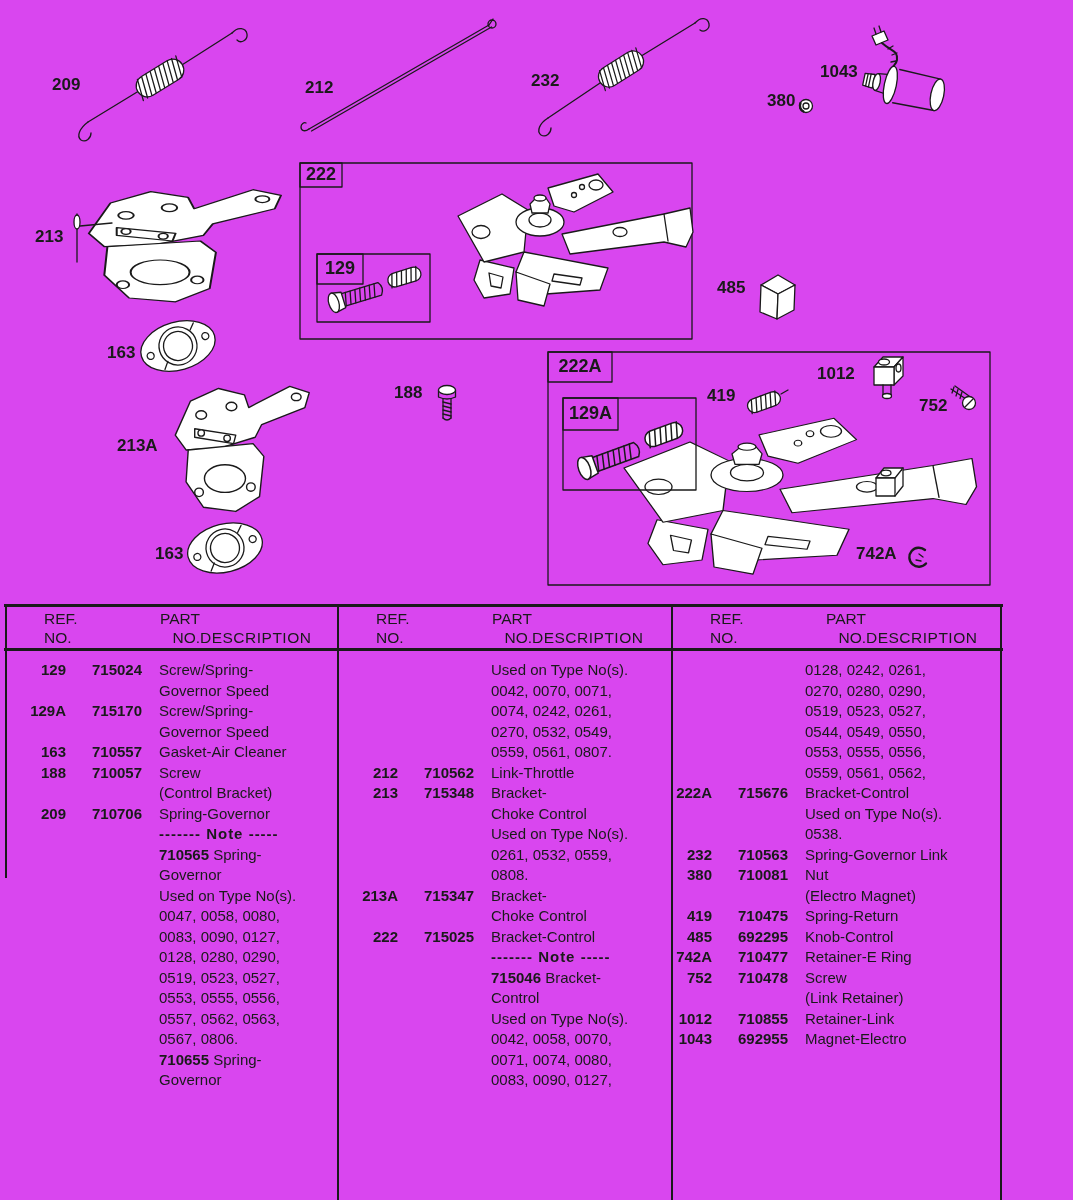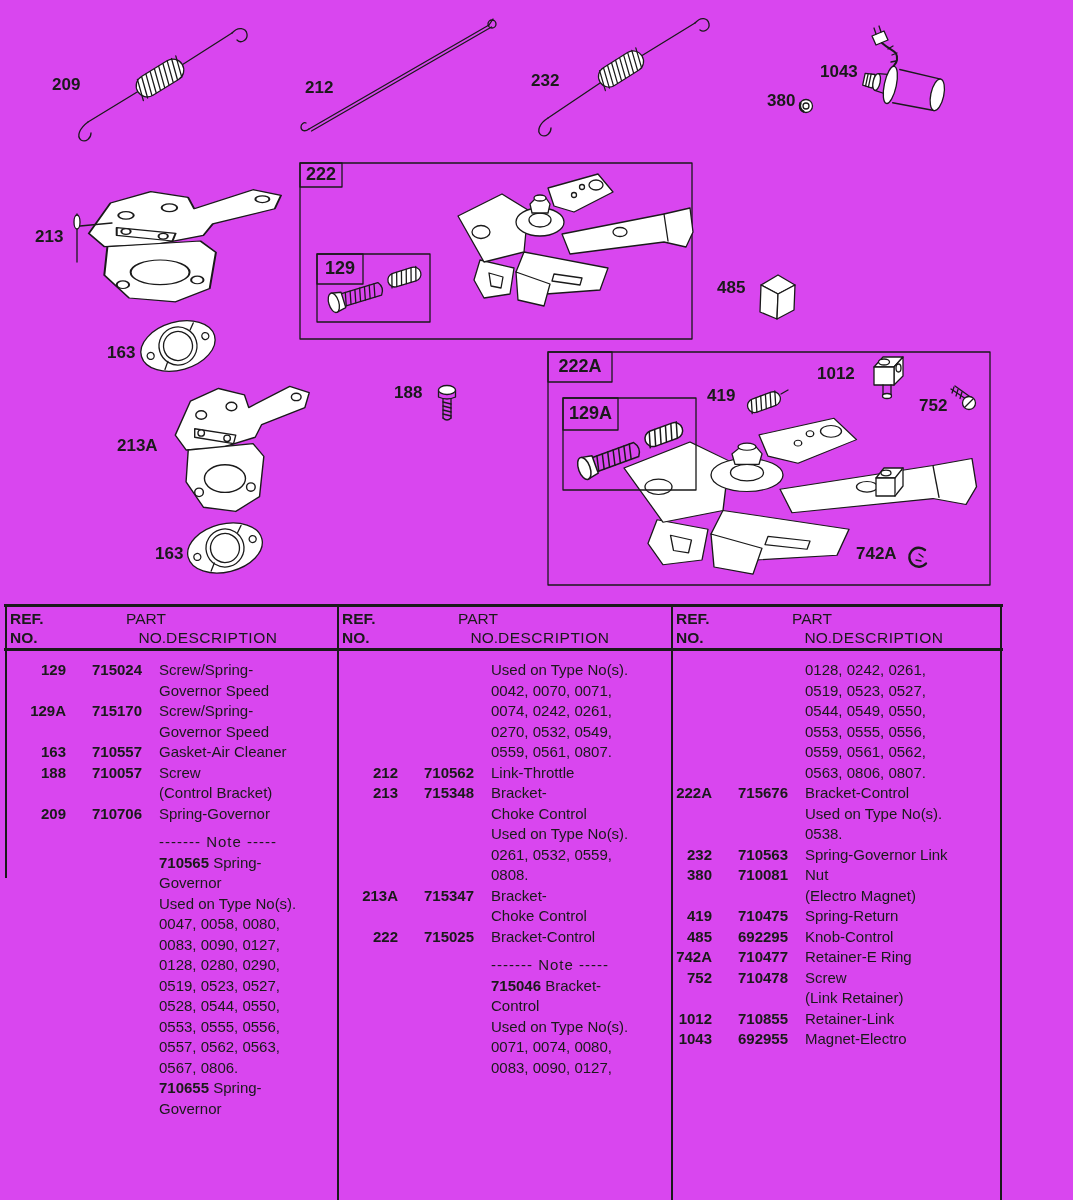--- a/index.html
+++ b/index.html
@@ -5,30 +5,30 @@
   html,body{margin:0;padding:0;}
   body{width:1073px;height:1200px;background:#ffffff;font-family:"Liberation Sans",sans-serif;color:#1a1a1a;}
   .page{position:relative;width:1073px;height:1200px;background:#d946ef;overflow:hidden;}
   svg.art{position:absolute;left:0;top:0;}
   .callout-layer{position:absolute;left:0;top:0;width:1073px;height:600px;}
   .callout{position:absolute;font-weight:bold;font-size:17px;line-height:1.1;white-space:nowrap;color:#1a1a1a;}
   .callout.boxed{display:flex;align-items:center;justify-content:center;font-size:18px;}
   .rule{position:absolute;background:#1a1a1a;}
   .thead{position:absolute;top:609px;font-size:15.5px;color:#1a1a1a;}
   .hrow{display:flex;line-height:19px;}
-  .hc1{margin-left:4px;width:66px;flex:none;font-weight:bold;}
+  .hc1{margin-left:38px;width:66px;flex:none;}
   .hc2{width:90px;flex:none;text-align:right;}
   .hc3{letter-spacing:0.5px;}
   .tcol{position:absolute;top:660px;font-size:15px;}
   .trow{display:flex;line-height:20.5px;white-space:nowrap;}
   .tref{width:60px;text-align:right;font-weight:bold;flex:none;}
   .tpart{width:64px;margin-left:26px;font-weight:bold;flex:none;}
   .tdesc{margin-left:3px;}
   .tdesc b{font-weight:bold;}
-  .tnote{font-weight:normal;letter-spacing:1px;margin-top:8px;}
+  .tnote{font-weight:bold;letter-spacing:1px;}
 </style>
 </head>
 <body>
 
 <div class="page">
 
   <svg class="art" width="1073" height="600" viewBox="0 0 1073 600">
     <defs>
       <g id="coil">
         <rect x="-26" y="-11" width="52" height="22" rx="11" fill="#fff"></rect>
@@ -371,25 +371,20 @@
           <span class="tdesc">0128, 0280, 0290,</span>
         </div>
         <div class="trow">
           <span class="tref"></span>
           <span class="tpart"></span>
           <span class="tdesc">0519, 0523, 0527,</span>
         </div>
         <div class="trow">
           <span class="tref"></span>
           <span class="tpart"></span>
-          <span class="tdesc">0528, 0544, 0550,</span>
-        </div>
-        <div class="trow">
-          <span class="tref"></span>
-          <span class="tpart"></span>
           <span class="tdesc">0553, 0555, 0556,</span>
         </div>
         <div class="trow">
           <span class="tref"></span>
           <span class="tpart"></span>
           <span class="tdesc">0557, 0562, 0563,</span>
         </div>
         <div class="trow">
           <span class="tref"></span>
           <span class="tpart"></span>
@@ -493,58 +488,63 @@
           <span class="tdesc">Control</span>
         </div>
         <div class="trow">
           <span class="tref"></span>
           <span class="tpart"></span>
           <span class="tdesc">Used on Type No(s).</span>
         </div>
         <div class="trow">
           <span class="tref"></span>
           <span class="tpart"></span>
+          <span class="tdesc">0042, 0058, 0070,</span>
+        </div>
+        <div class="trow">
+          <span class="tref"></span>
+          <span class="tpart"></span>
           <span class="tdesc">0071, 0074, 0080,</span>
         </div>
         <div class="trow">
           <span class="tref"></span>
           <span class="tpart"></span>
           <span class="tdesc">0083, 0090, 0127,</span>
         </div>
       </div>
     <div class="tcol" style="left:652px;width:328px">
         <div class="trow">
           <span class="tref"></span>
           <span class="tpart"></span>
           <span class="tdesc">0128, 0242, 0261,</span>
         </div>
         <div class="trow">
           <span class="tref"></span>
           <span class="tpart"></span>
+          <span class="tdesc">0270, 0280, 0290,</span>
+        </div>
+        <div class="trow">
+          <span class="tref"></span>
+          <span class="tpart"></span>
           <span class="tdesc">0519, 0523, 0527,</span>
         </div>
         <div class="trow">
           <span class="tref"></span>
           <span class="tpart"></span>
           <span class="tdesc">0544, 0549, 0550,</span>
         </div>
         <div class="trow">
           <span class="tref"></span>
           <span class="tpart"></span>
           <span class="tdesc">0553, 0555, 0556,</span>
         </div>
         <div class="trow">
           <span class="tref"></span>
           <span class="tpart"></span>
           <span class="tdesc">0559, 0561, 0562,</span>
-        </div>
-        <div class="trow">
-          <span class="tref"></span>
-          <span class="tpart"></span>
-          <span class="tdesc">0563, 0806, 0807.</span>
         </div>
         <div class="trow">
           <span class="tref">222A</span>
           <span class="tpart">715676</span>
           <span class="tdesc">Bracket-Control</span>
         </div>
         <div class="trow">
           <span class="tref"></span>
           <span class="tpart"></span>
           <span class="tdesc">Used on Type No(s).</span>

